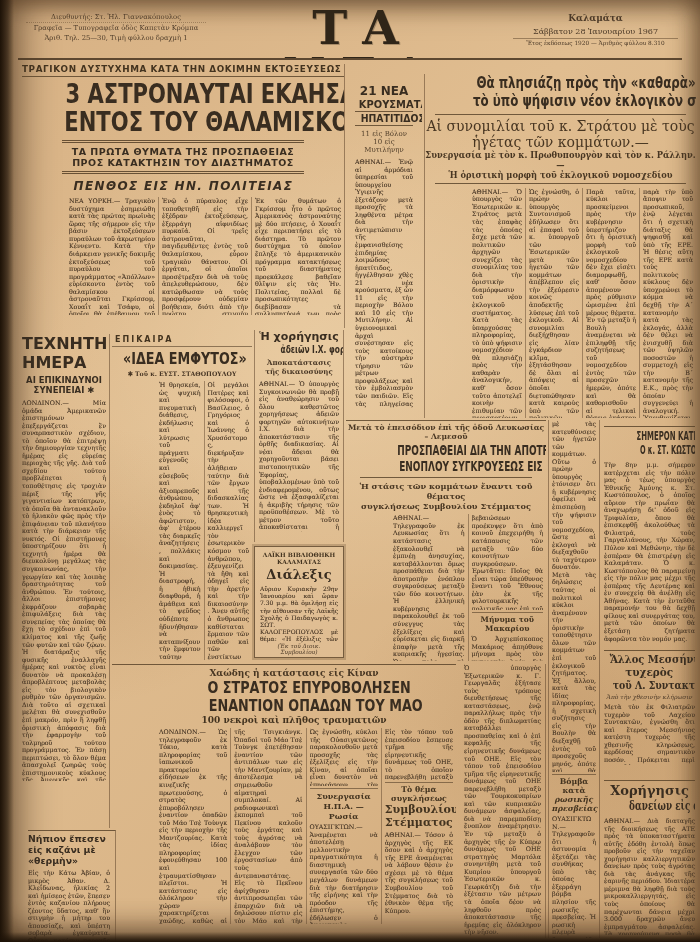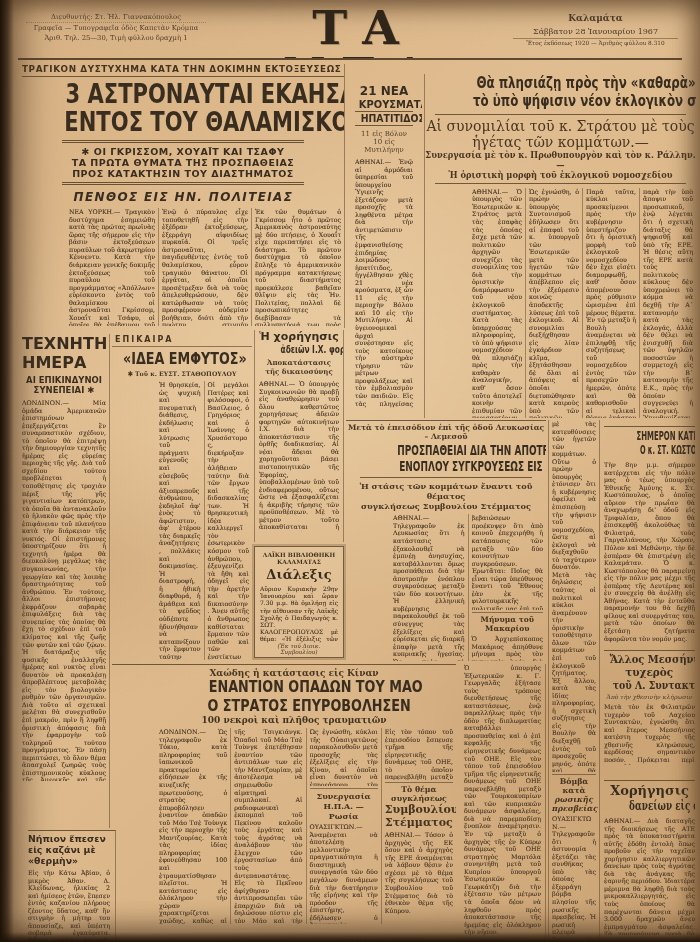--- a/index.html
+++ b/index.html
@@ -69,21 +69,20 @@
 
   <div class="block vR" style="left:22px;top:64px;width:322px;height:264px;">
     <div class="kick" style="font-size:8.8px;letter-spacing:.6px;border-bottom:1px solid rgba(84,62,38,.8);padding-bottom:2px;">ΤΡΑΓΙΚΟΝ ΔΥΣΤΥΧΗΜΑ ΚΑΤΑ ΤΗΝ ΔΟΚΙΜΗΝ ΕΚΤΟΞΕΥΣΕΩΣ</div>
     <div class="fit" style="font-size:27px;--s:.78;margin-top:3px;line-height:1.04;">
       <span>3 ΑΣΤΡΟΝΑΥΤΑΙ ΕΚΑΗΣΑΝ</span>
     </div>
     <div class="fit" style="font-size:27px;--s:.78;line-height:1.04;">
       <span>ΕΝΤΟΣ ΤΟΥ ΘΑΛΑΜΙΣΚΟΥ</span>
     </div>
     <div class="ru2" style="margin:4px 40px 3px;"></div>
-    <div class="ctr hl" style="font-size:9.5px;letter-spacing:.5px;">✱  ΟΙ ΓΚΡΙΣΣΟΜ, ΧΟΥΑΪΤ ΚΑΙ ΤΣΑΦΥ</div>
     <div class="ctr hl" style="font-size:9.5px;letter-spacing:.5px;">ΤΑ ΠΡΩΤΑ ΘΥΜΑΤΑ ΤΗΣ ΠΡΟΣΠΑΘΕΙΑΣ</div>
     <div class="ctr hl" style="font-size:9.5px;letter-spacing:.5px;">ΠΡΟΣ ΚΑΤΑΚΤΗΣΙΝ ΤΟΥ ΔΙΑΣΤΗΜΑΤΟΣ</div>
     <div class="ru2" style="margin:3px 40px 4px;"></div>
     <div class="fit" style="font-size:13px;--s:.92;font-style:italic;letter-spacing:1.5px;">
       <span>ΠΕΝΘΟΣ ΕΙΣ ΗΝ. ΠΟΛΙΤΕΙΑΣ</span>
     </div>
     <div class="cols" style="height:118px;margin-top:4px;">
       <div class="col bt">ΝΕΑ ΥΟΡΚΗ.— Τραγικὸν δυστύχημα ἐσημειώθη κατὰ τὰς πρώτας πρωϊνὰς ὥρας τῆς σήμερον εἰς τὴν βάσιν ἐκτοξεύσεων πυραύλων τοῦ ἀκρωτηρίου Κέννεντυ. Κατὰ τὴν διάρκειαν γενικῆς δοκιμῆς ἐκτοξεύσεως τοῦ πυραύλου τοῦ προγράμματος «Ἀπόλλων» εὑρίσκοντο ἐντὸς τοῦ θαλαμίσκου οἱ ἀστροναῦται Γκρίσσομ, Χουαΐτ καὶ Τσάφυ, οἱ ὁποῖοι θὰ ἐπέβαινον τοῦ διαστημοπλοίου κατὰ τὴν προσεχῆ ἐκτόξευσιν.</div>
       <div class="col bt">Ἐνῷ ὁ πύραυλος εἶχε τοποθετηθῆ εἰς τὴν ἐξέδραν ἐκτοξεύσεως, ἐξερράγη αἰφνιδίως πυρκαϊά. Οἱ τρεῖς ἀστροναῦται, παγιδευθέντες ἐντὸς τοῦ θαλαμίσκου, εὗρον τραγικὸν θάνατον. Οἱ ἐργάται, οἱ ὁποῖοι προσέτρεξαν διὰ νὰ τοὺς ἀπελευθερώσουν, δὲν κατώρθωσαν νὰ τοὺς προσφέρουν οὐδεμίαν βοήθειαν, διότι ἀπὸ τὴν πρώτην στιγμὴν ἀνεδόθησαν πυκνοὶ καπνοὶ καὶ φλόγες.</div>
       <div class="col bt">Ἐκ τῶν θυμάτων ὁ Γκρίσσομ ἦτο ὁ πρῶτος Ἀμερικανὸς ἀστροναύτης μὲ δύο πτήσεις, ὁ Χουαΐτ εἶχε περιπατήσει εἰς τὸ διάστημα. Τὸ πρῶτον δυστύχημα τὸ ὁποῖον ἔπληξε τὸ ἀμερικανικὸν πρόγραμμα κατακτήσεως τοῦ διαστήματος προεκάλεσε βαθεῖαν θλῖψιν εἰς τὰς Ἡν. Πολιτείας, πολλαὶ δὲ προσωπικότητες διεβίβασαν τὰ συλλυπητήριά των πρὸς τὰς οἰκογενείας τῶν τριῶν ἀστροναυτῶν.</div>
@@ -171,22 +170,22 @@
       </div>
     </div>
   </div>
 
   <div class="block vR" style="left:460px;top:664px;width:86px;height:274px;padding:0 4px;box-sizing:border-box;">
     <div class="bt" style="height:100%;overflow:hidden;">Ὁ ὑπουργὸς Ἐξωτερικῶν κ. Γ. Γεωργαλᾶς ἐξήτασε τοὺς τρόπους διευθετήσεως τῆς καταστάσεως, ἐνῷ παραλλήλως πρὸς τὴν ὁδὸν τῆς διπλωματίας καταβάλλει προσπαθείας καὶ ὁ ἐπὶ κεφαλῆς τῆς εἰρηνευτικῆς δυνάμεως τοῦ ΟΗΕ. Εἰς τὸν τόπον τοῦ ἐπεισοδίου τμῆμα τῆς εἰρηνευτικῆς δυνάμεως τοῦ ΟΗΕ παρενεβλήθη μεταξὺ τῶν Τουρκοκυπρίων καὶ τῶν κυπριακῶν δυνάμεων ἀσφαλείας, διὰ νὰ παρεμποδίσῃ ἔνοπλον ἀναμέτρησιν. Ἐν τῷ μεταξὺ ὁ ἀρχηγὸς τῆς ἐν Κύπρῳ δυνάμεως τοῦ ΟΗΕ στρατηγὸς Μαρτόλα συνηντήθη μετὰ τοῦ Κυπρίου ὑπουργοῦ Ἐσωτερικῶν κ. Γεωρκάτζη διὰ τὴν ἐξέτασιν τῶν μέτρων τὰ ὁποῖα δέον νὰ ληφθοῦν πρὸς ἀποκατάστασιν τῆς ἡρεμίας εἰς ὁλόκληρον τὴν νῆσον.</div>
   </div>
 
   <div class="block" style="left:112px;top:664px;width:344px;height:274px;border-top:1px solid rgba(84,62,38,.8);">
     <div class="ctr" style="font-size:9px;font-weight:bold;color:#483622;margin:3px 50px 0 70px;">Χαώδης ἡ κατάστασις εἰς Κίναν</div>
+    <div class="fit" style="font-size:16px;--s:.8;line-height:1.1;margin:1px 50px 0 70px;"><span>Ο ΣΤΡΑΤΟΣ ΕΠΥΡΟΒΟΛΗΣΕΝ</span></div>
     <div class="fit" style="font-size:16px;--s:.8;line-height:1.1;margin:0 50px 0 70px;"><span>ΕΝΑΝΤΙΟΝ ΟΠΑΔΩΝ ΤΟΥ ΜΑΟ</span></div>
-    <div class="fit" style="font-size:16px;--s:.8;line-height:1.1;margin:1px 50px 0 70px;"><span>Ο ΣΤΡΑΤΟΣ ΕΠΥΡΟΒΟΛΗΣΕΝ</span></div>
     <div class="ctr" style="font-size:9px;font-weight:bold;color:#43331f;margin:1px 50px 3px 70px;">100 νεκροὶ καὶ πλῆθος τραυματιῶν</div>
     <div class="cols" style="height:196px;">
       <div class="col bt">ΛΟΝΔΙΝΟΝ.— Ὡς τηλεγραφοῦν ἐκ Τόκιο, κατὰ πληροφορίας τοῦ ἰαπωνικοῦ πρακτορείου εἰδήσεων ἐκ τῆς κινεζικῆς πρωτευούσης, ὁ στρατὸς ἐπυροβόλησεν ἐναντίον ὀπαδῶν τοῦ Μάο Τσὲ Τοὺνγκ εἰς τὴν περιοχὴν τῆς Μαντζουρίας. Κατὰ τὰς ἰδίας πληροφορίας ἐφονεύθησαν 100 καὶ ἐτραυματίσθησαν πλεῖστοι. Ἡ κατάστασις εἰς ὁλόκληρον τὴν χώραν χαρακτηρίζεται χαώδης, καθὼς αἱ συγκρούσεις συνεχίζονται ἀμείωτοι. Αἱ ἀρχαὶ ἐκάλεσαν τὸν πληθυσμὸν νὰ παραμείνῃ ψύχραιμος.</div>
       <div class="col bt">τῆς Τσιγκιάνγκ. Ὀπαδοὶ τοῦ Μάο Τσὲ Τοὺνγκ ἐπετέθησαν ἐναντίον τῶν ἀντιπάλων των εἰς τὴν Μαντζουρίαν, μὲ ἀποτέλεσμα νὰ σημειωθοῦν αἱματηραὶ συμπλοκαί. Αἱ ραδιοφωνικαὶ ἐκπομπαὶ τοῦ Πεκίνου καλοῦν τοὺς ἐργάτας καὶ τοὺς ἀγρότας νὰ ἀναλάβουν τὸν ἔλεγχον τῶν ἐργοστασίων ἀπὸ τοὺς ἀντεπαναστάτας. Εἰς τὸ Πεκῖνον ἀφίχθησαν ἀντιπροσωπεῖαι τῶν ἐπαρχιῶν διὰ νὰ δηλώσουν πίστιν εἰς τὸν Μάο καὶ τὴν πολιτιστικὴν ἐπανάστασιν.</div>
       <div class="col" style="overflow:hidden;">
         <div class="bt" style="height:58px;overflow:hidden;">Ὡς ἐγνώσθη, κύκλοι τῆς Οὐασιγκτῶνος παρακολουθοῦν μετὰ προσοχῆς τὰς ἐξελίξεις εἰς τὴν Κίναν, αἱ ὁποῖαι εἶναι δυνατὸν νὰ ἐπηρεάσουν τὴν κατάστασιν εἰς ὁλόκληρον τὴν Ἄπω Ἀνατολήν.</div>
         <div class="ctr" style="font-size:8px;font-weight:bold;color:#43331f;border-top:1px solid rgba(84,62,38,.6);padding-top:2px;margin-top:2px;">Συνεργασία Η.Π.Α. — Ρωσία</div>
         <div class="bt" style="margin-top:2px;">ΟΥΑΣΙΓΚΤΩΝ.— Ἀναμένεται νὰ ἀποτελέσῃ μελλοντικὴν πραγματικότητα ἡ διαστημικὴ συνεργασία τῶν δύο μεγάλων δυνάμεων διὰ τὴν διατήρησιν τῆς εἰρήνης καὶ τὴν πρόοδον τῆς ἐπιστήμης, ἐδήλωσεν ὁ Ἀμερικανὸς ὑφυπουργὸς κ. Κάτσενμπαχ εἰς δημοσιογράφους.</div>
       </div>
       <div class="col" style="overflow:hidden;">

